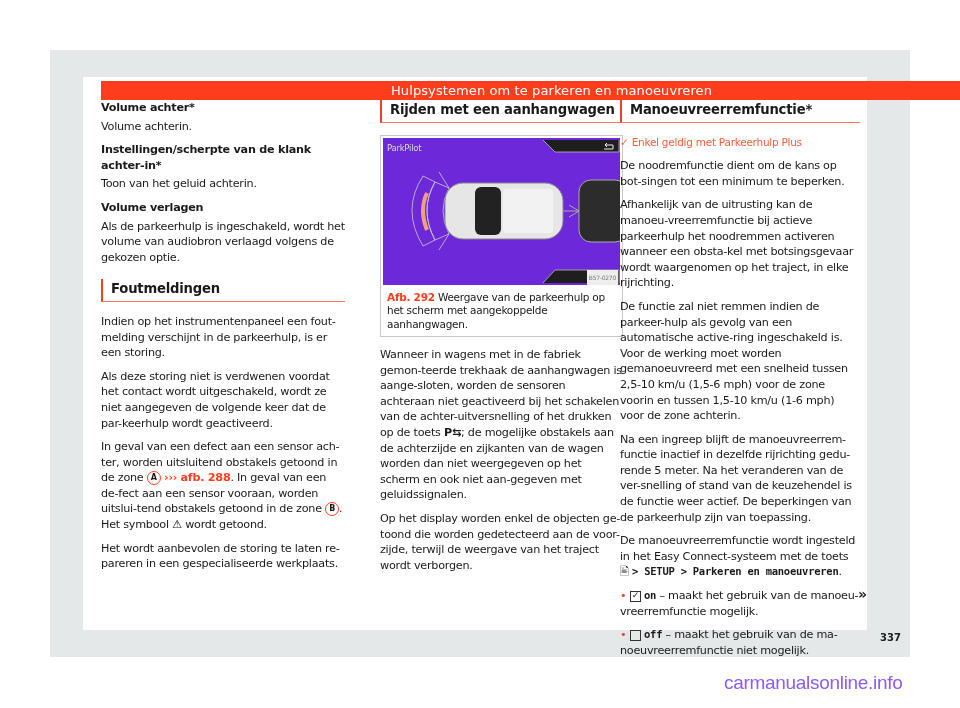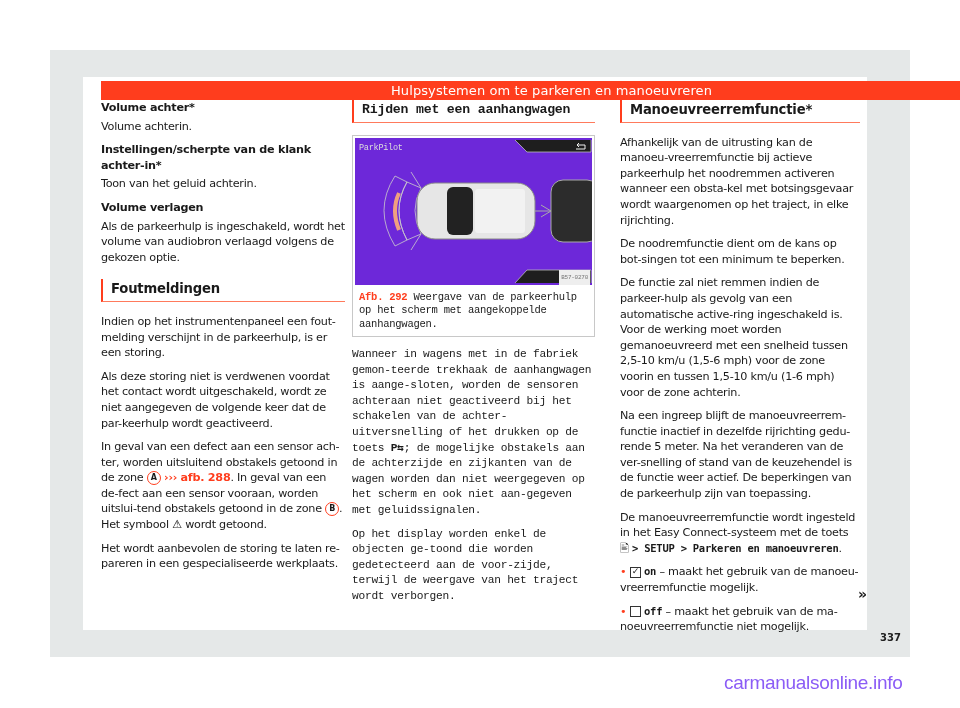--- a/index.html
+++ b/index.html
@@ -4,21 +4,21 @@
 <style>
   html, body { margin:0; padding:0; }
   body { width:960px; height:708px; background:#ffffff; position:relative; overflow:hidden;
          font-family:"DejaVu Sans", sans-serif; color:#1a1a1a; }
   .frame { position:absolute; left:50px; top:50px; width:860px; height:607px; background:#e5e8e8; }
   .page { position:absolute; left:83px; top:77px; width:784px; height:553px; background:#ffffff; }
   .header-bar { position:absolute; left:101px; top:81px; width:901px; height:19px; background:#ff3d1d;
                 color:#fff; font-size:13px; text-align:center; line-height:19px; letter-spacing:0.1px; }
   .col { position:absolute; top:100px; font-size:11.2px; line-height:15.6px; letter-spacing:-0.25px; }
   .col1 { left:101px; width:244px; }
-  .col2 { left:352px; width:243px;font-family:Liberation Mono, monospace; }
+  .col2 { left:380px; width:243px; }
   .col3 { left:620px; width:240px; }
   .sub { font-weight:bold; margin:0 0 3px 0; }
   p { margin:0 0 8px 0; }
   .section-h { font-weight:bold; font-size:13.2px; border-left:2px solid #ff3d1d; border-bottom:1px solid #ff7a5c;
                padding:2px 0 4px 8px; margin:8px 0 12px 0; letter-spacing:-0.2px; }
   .section-h.first { margin-top:0; }
   .redb { color:#ff3d1d; font-weight:bold; }
   .circle { display:inline-block; width:12px; height:12px; border:1px solid #ff3d1d; border-radius:50%;
             font-size:8px; line-height:12px; text-align:center; font-weight:bold; vertical-align:middle; }
   .mono { font-family:"DejaVu Sans Mono", monospace; font-weight:bold; font-size:10.5px; }
@@ -94,22 +94,23 @@
   </div>
   <p>
     <span>Wanneer in wagens met in de fabriek gemon-teerde trekhaak de aanhangwagen is aange-sloten, worden de sensoren achteraan niet geactiveerd bij het schakelen van de achter-uitversnelling of het drukken op de toets</span>
     <b>P⇆</b><span>; de mogelijke obstakels aan de achterzijde en zijkanten van de wagen worden dan niet weergegeven op het scherm en ook niet aan-gegeven met geluidssignalen.</span>
   </p>
   <p>Op het display worden enkel de objecten ge-toond die worden gedetecteerd aan de voor-zijde, terwijl de weergave van het traject wordt verborgen.</p>
 </div>
 
 <div class="col col3">
   <div class="section-h first">Manoeuvreerremfunctie*</div>
+  <div class="note">✓ Enkel geldig met Parkeerhulp Plus</div>
+  <p>De noodremfunctie dient om de kans op bot-singen tot een minimum te beperken.</p>
   <p>Afhankelijk van de uitrusting kan de manoeu-vreerremfunctie bij actieve parkeerhulp het noodremmen activeren wanneer een obsta-kel met botsingsgevaar wordt waargenomen op het traject, in elke rijrichting.</p>
-  <p>De noodremfunctie dient om de kans op bot-singen tot een minimum te beperken.</p>
   <p>De functie zal niet remmen indien de parkeer-hulp als gevolg van een automatische active-ring ingeschakeld is. Voor de werking moet worden gemanoeuvreerd met een snelheid tussen 2,5-10 km/u (1,5-6 mph) voor de zone voorin en tussen 1,5-10 km/u (1-6 mph) voor de zone achterin.</p>
   <p>Na een ingreep blijft de manoeuvreerrem-functie inactief in dezelfde rijrichting gedu-rende 5 meter. Na het veranderen van de ver-snelling of stand van de keuzehendel is de functie weer actief. De beperkingen van de parkeerhulp zijn van toepassing.</p>
   <p>
     <span>De manoeuvreerremfunctie wordt ingesteld in het Easy Connect-systeem met de toets</span>
     <span>🖹</span>
     <span class="mono">&gt; SETUP &gt; Parkeren en manoeuvreren</span><span>.</span>
   </p>
   <p>
     <span class="bullet">•</span>
     <span class="checkbox"><span style="position:absolute;left:1px;top:-4px;font-size:9px;">✓</span></span>

